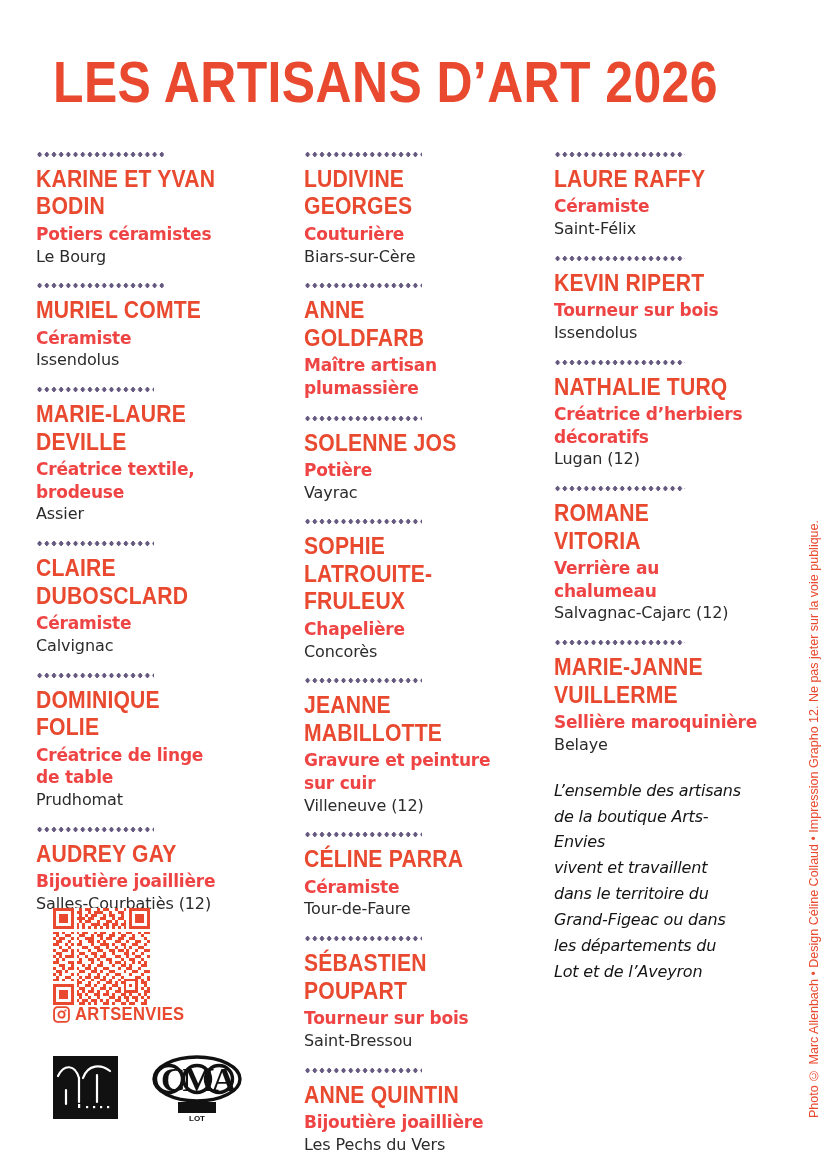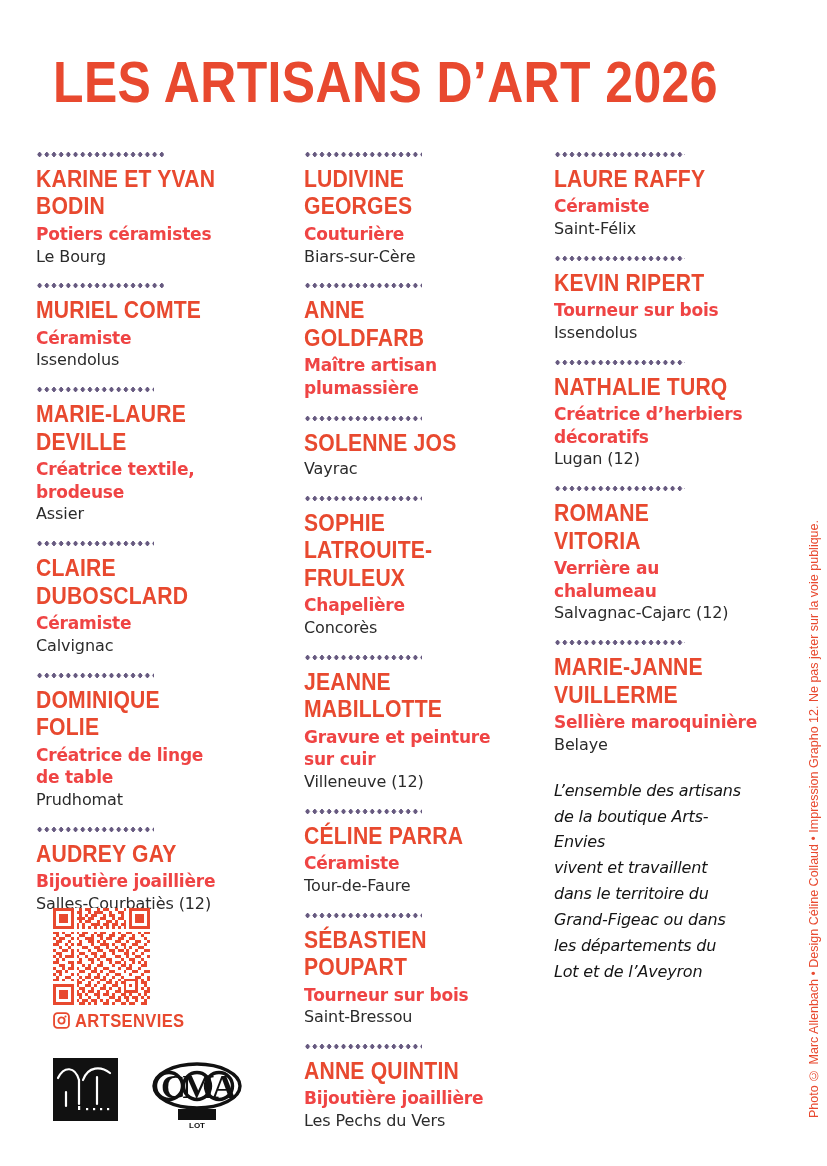--- a/index.html
+++ b/index.html
@@ -116,38 +116,37 @@
     top: 908px;
     width: 230px;
   }
   .qr {
     width: 97px;
     height: 97px;
     display: block;
   }
   .social {
     display: flex;
-    align-items: flex-start;
+    align-items: flex-end;
     gap: 5px;
-    margin-top: 7px;
   }
   .ig-icon { display: block; }
   .social-handle {
     color: #E8492F;
     font-family: "Liberation Sans Narrow", "Liberation Sans", sans-serif;
     font-weight: 700;
     font-size: 18px;
     letter-spacing: 0.4px;
     transform: scaleX(0.92);
     transform-origin: left center;
     line-height: 1;
   }
   .logos {
     display: flex;
-    align-items: flex-start;
+    align-items: center;
     gap: 33px;
     margin-top: 28px;
   }
 
   
   .credit {
     position: absolute;
     right: 6px;
     bottom: 48px;
     color: #E8492F;
@@ -229,20 +228,21 @@
     <div class="entry">
       <div class="sep w2"></div>
       <div class="a-name">ANNE GOLDFARB</div>
       <div class="a-craft">Maître artisan
 plumassière</div>
     </div>
 
     <div class="entry">
       <div class="sep w2"></div>
       <div class="a-name">SOLENNE JOS</div>
+      <div class="a-craft">Potière</div>
       <div class="a-place">Vayrac</div>
     </div>
 
     <div class="entry">
       <div class="sep w2"></div>
       <div class="a-name">SOPHIE LATROUITE-
 FRULEUX</div>
       <div class="a-craft">Chapelière</div>
       <div class="a-place">Concorès</div>
     </div>

